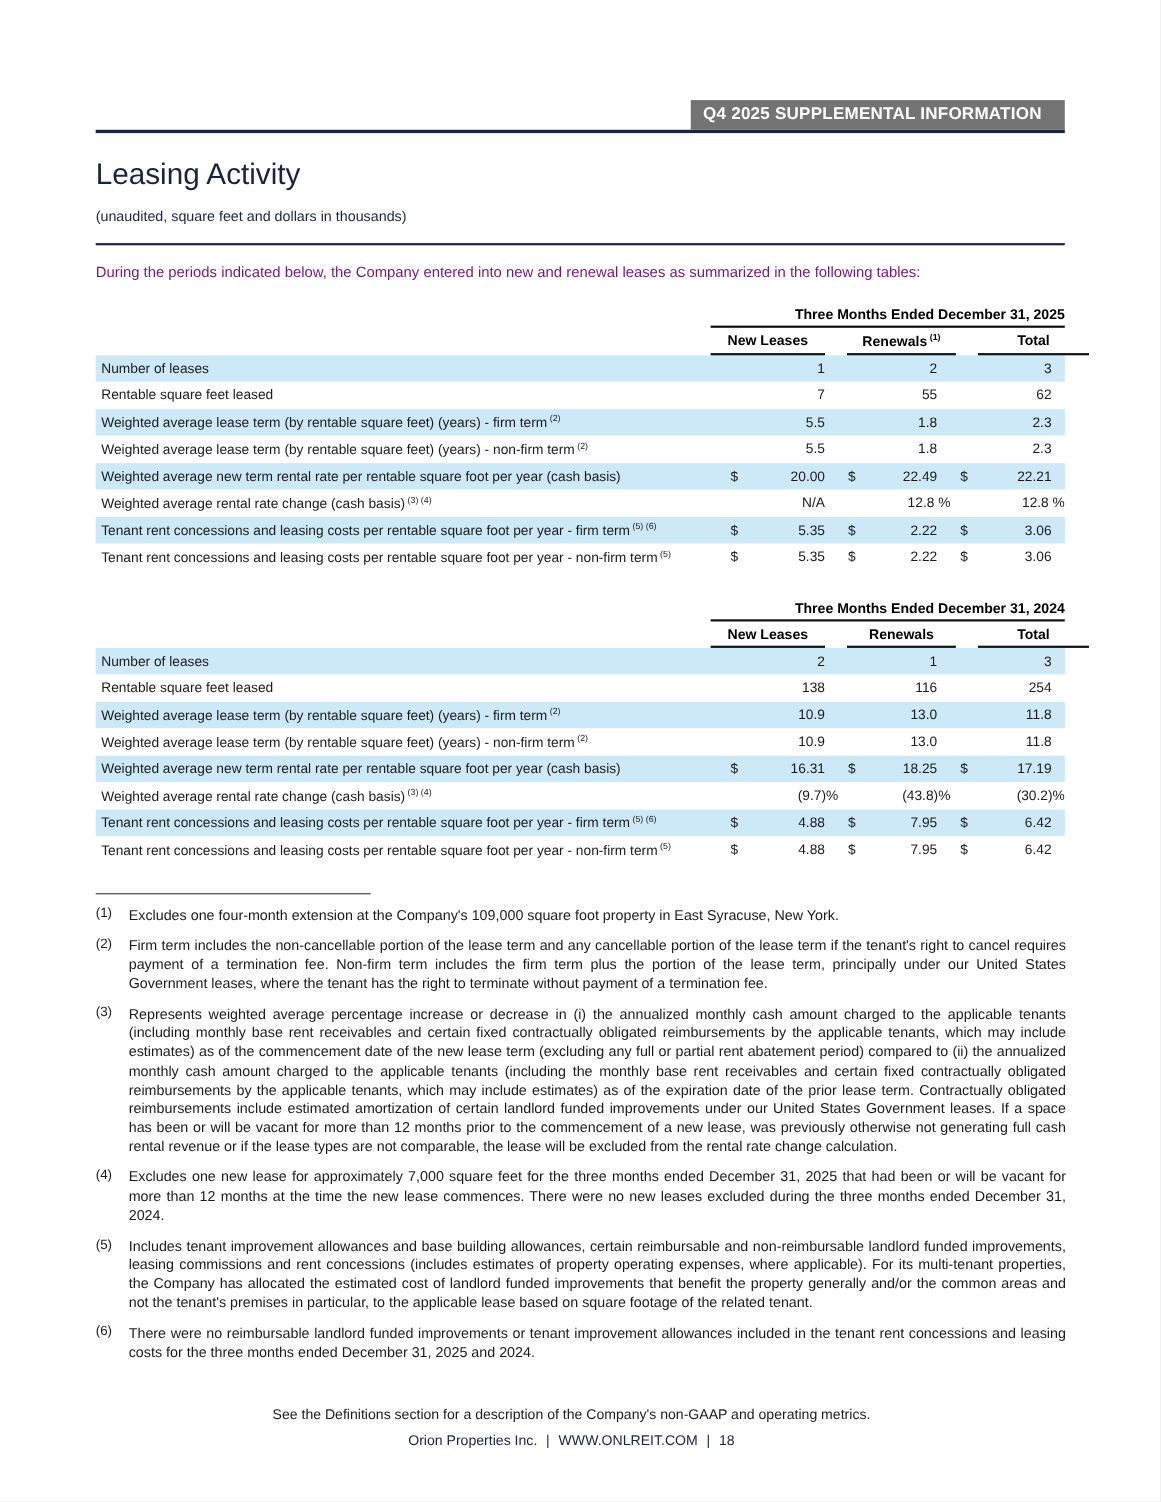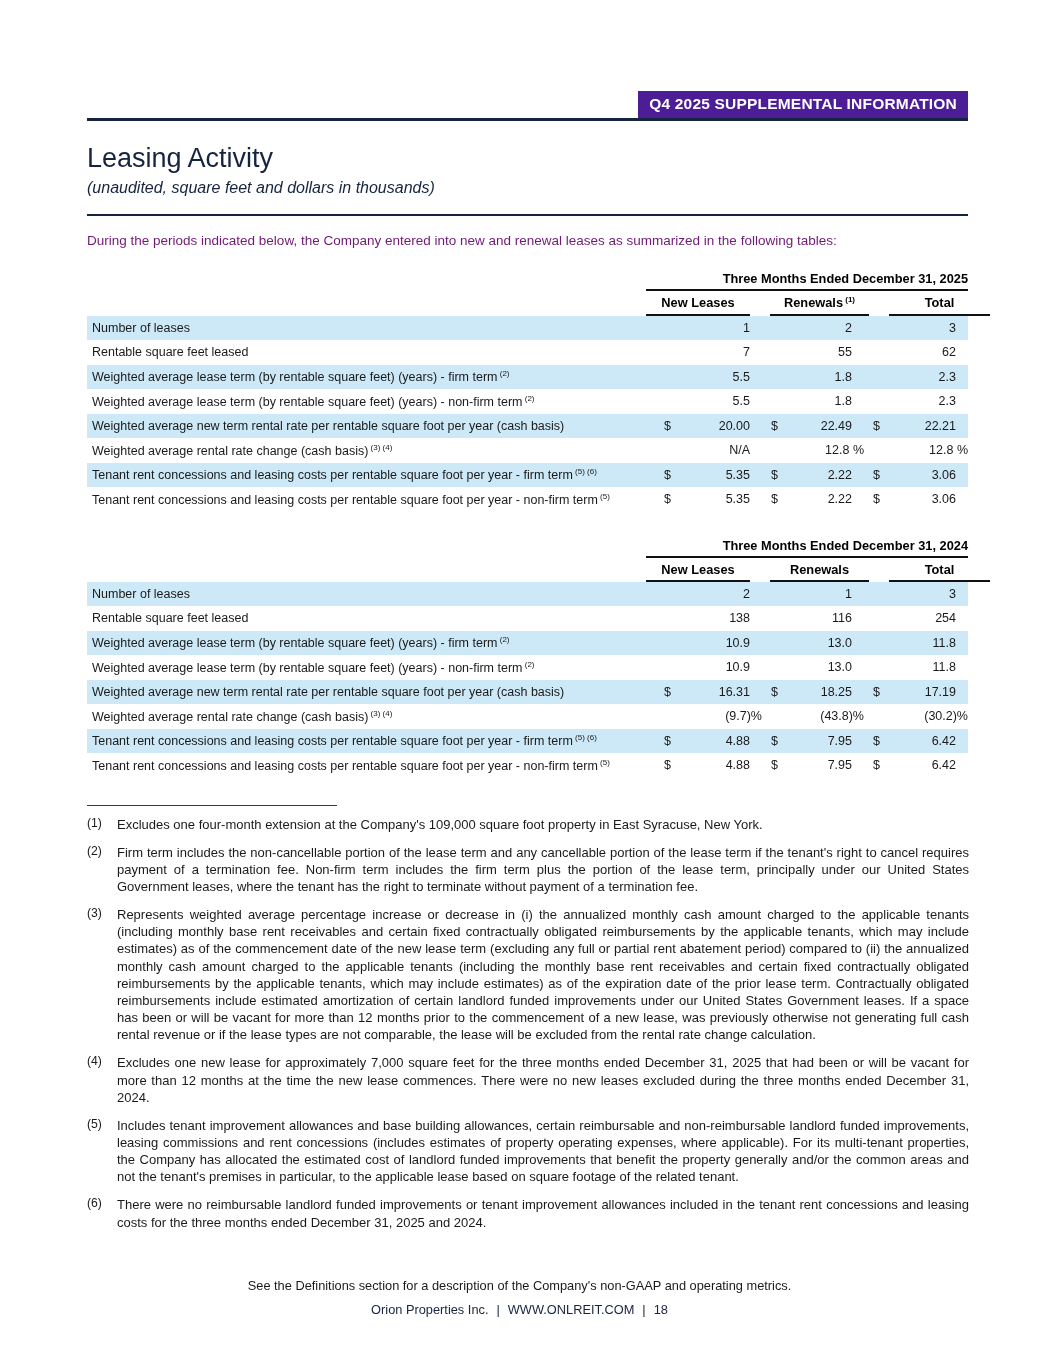--- a/index.html
+++ b/index.html
@@ -11,31 +11,31 @@
     background:#ffffff;
     font-family:"Liberation Sans", sans-serif;
     color:#1a1a1a;
     overflow:hidden;
   }
   .content { padding:0 87px; }
 
   
   .banner-row { display:flex; justify-content:flex-end; padding-top:91px; }
   .banner {
-    background:#4c1d95; color:#ffffff;
+    background:#737373; color:#ffffff;
     font-size:15.5px; font-weight:bold;
-    padding:4px 11px 5px 11px;
+    padding:4px 21px 5px 11px;
     letter-spacing:.2px;
     white-space:nowrap;
   }
   .top-rule { height:3px; background:#16243f; }
 
   
   .page-title { margin-top:22px; font-size:27px; font-weight:normal; color:#16243f; }
-  .page-subtitle { margin-top:5px; font-size:16px; font-style:italic; color:#16243f; }
+  .page-subtitle { margin-top:15px; font-size:13px; color:#16243f; }
   .title-rule { margin-top:17px; height:2px; background:#16243f; }
 
   .intro { margin-top:15px; font-size:13.5px; line-height:1.5; color:#701a75; width:880px; }
 
   
   .tables { margin-top:20px; }
   .table-block { margin-top:0; }
   .table-block + .table-block { margin-top:26px; }
 
   .t-head { display:flex; flex-direction:column; align-items:flex-end; }

